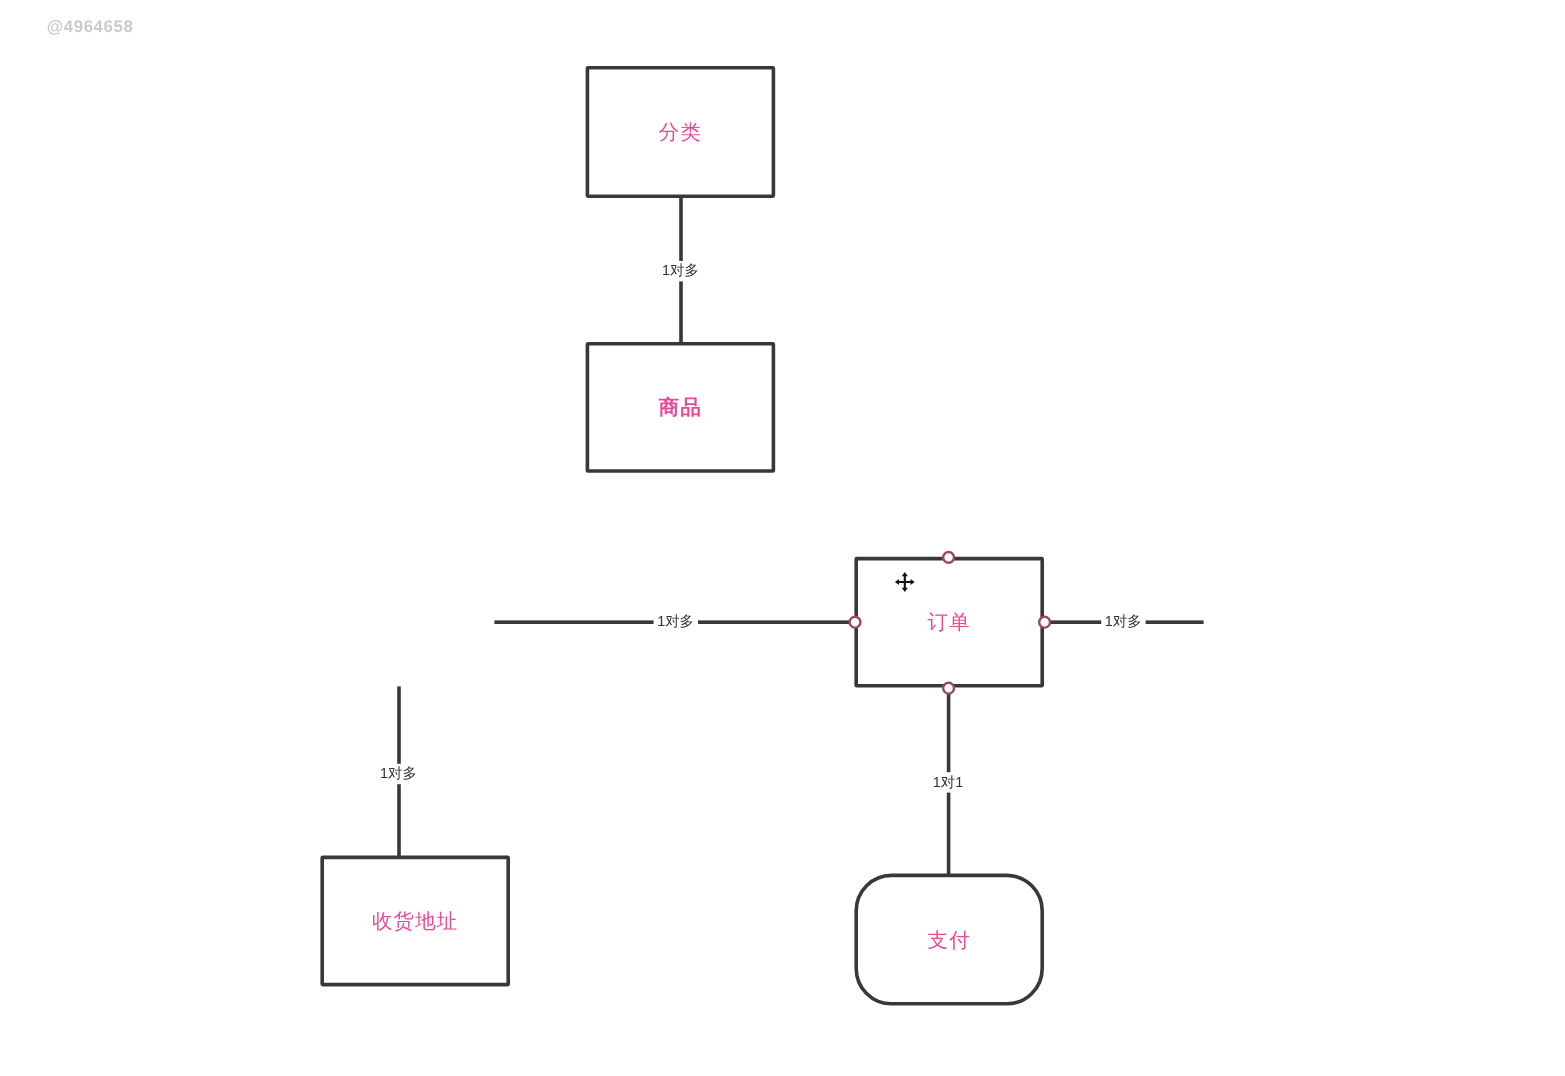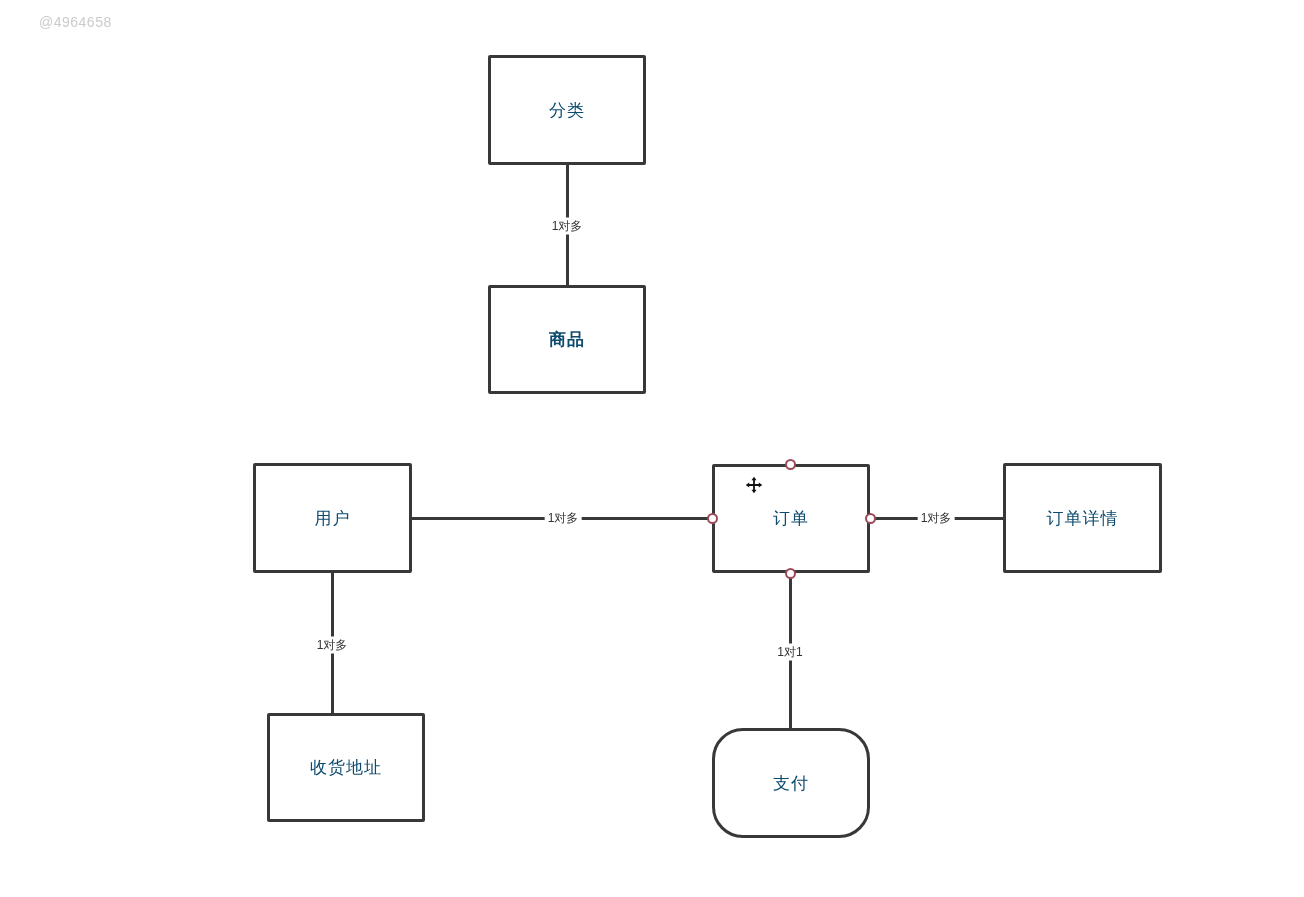--- a/index.html
+++ b/index.html
@@ -12,38 +12,38 @@
     width: 1304px;
     height: 897px;
     background: #ffffff;
     overflow: hidden;
   }
   .watermark {
     position: absolute;
     left: 39px;
     top: 14px;
     font-size: 14px;
-    font-weight: 400;
+    font-weight: 700;
     color: #cbcbcb;
     letter-spacing: 0.5px;
     user-select: none;
   }
   .entity {
     position: absolute;
     box-sizing: border-box;
     border: 3px solid #383838;
     border-radius: 2px;
     background: #ffffff;
     display: flex;
     align-items: center;
     justify-content: center;
   }
   .entity .label {
     font-size: 17px;
-    color: #0c4a6e;
+    color: #ec4899;
     letter-spacing: 1px;
   }
   .edge {
     position: absolute;
     background: #383838;
   }
   .edge-label {
     position: absolute;
     transform: translate(-50%, -50%);
     background: #ffffff;
@@ -115,28 +115,22 @@
   <div class="edge-label" id="lbl-order-detail">1对多</div>
   <div class="edge-label" id="lbl-user-address">1对多</div>
   <div class="edge-label" id="lbl-order-payment">1对1</div>
 
   <div class="entity" id="node-category">
     <span class="label">分类</span>
   </div>
   <div class="entity" id="node-product">
     <span class="label">商品</span>
   </div>
-  <div class="entity" id="node-user">
-    <span class="label">用户</span>
-  </div>
   <div class="entity" id="node-order">
     <span class="label">订单</span>
-  </div>
-  <div class="entity" id="node-order-detail">
-    <span class="label">订单详情</span>
   </div>
   <div class="entity" id="node-shipping-address">
     <span class="label">收货地址</span>
   </div>
   <div class="entity" id="node-payment">
     <span class="label">支付</span>
   </div>
 
   <div class="handle" id="handle-top"></div>
   <div class="handle" id="handle-left"></div>

